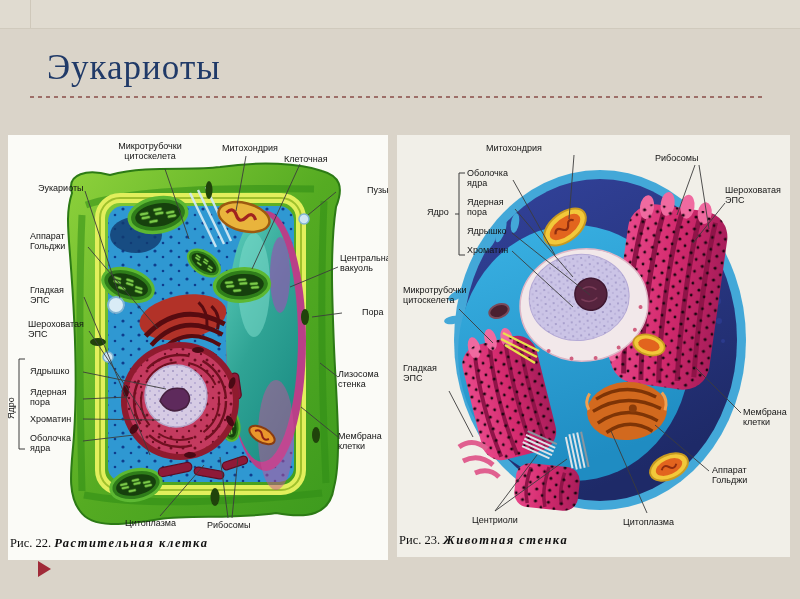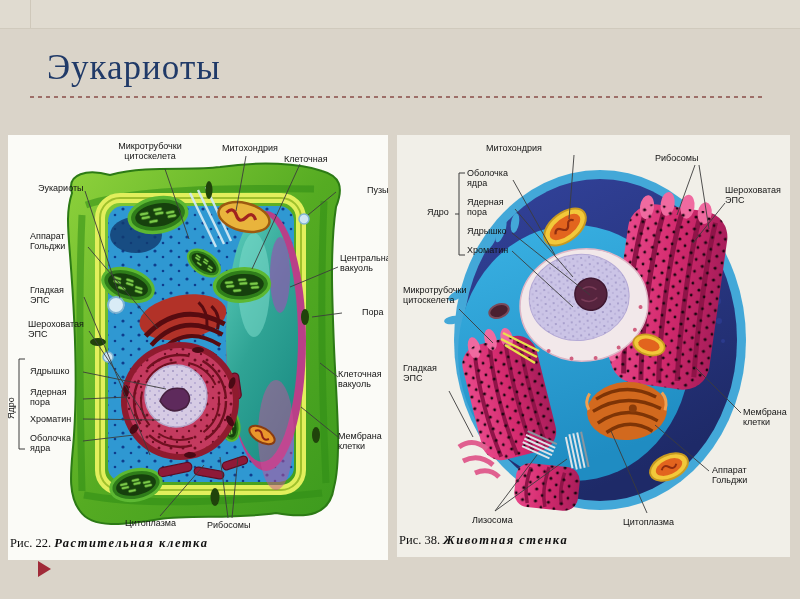--- a/index.html
+++ b/index.html
@@ -220,21 +220,21 @@
     <div class="lbl" style="left:22px;top:150px;width:50px;">Гладкая ЭПС</div>
     <div class="lbl" style="left:20px;top:184px;width:72px;">Шероховатая ЭПС</div>
     <div class="lbl" style="left:22px;top:231px;">Ядрышко</div>
     <div class="lbl" style="left:22px;top:252px;width:52px;">Ядерная пора</div>
     <div class="lbl" style="left:22px;top:279px;">Хроматин</div>
     <div class="lbl" style="left:22px;top:298px;width:56px;">Оболочка ядра</div>
     <div class="lbl rot" style="left:-14px;top:262px;width:34px;">Ядро</div>
     <div class="lbl" style="left:330px;top:50px;padding-left:29px;">Пузырек</div>
     <div class="lbl" style="left:332px;top:118px;width:64px;">Центральная вакуоль</div>
     <div class="lbl" style="left:354px;top:172px;">Пора</div>
-    <div class="lbl" style="left:330px;top:234px;width:58px;">Клеточная вакуоль</div>
+    <div class="lbl" style="left:330px;top:234px;width:58px;">Лизосома стенка</div>
     <div class="lbl" style="left:330px;top:296px;width:58px;">Мембрана клетки</div>
     <div class="lbl" style="left:117px;top:383px;">Цитоплазма</div>
     <div class="lbl" style="left:199px;top:385px;">Рибосомы</div>
 
     <div class="cap" style="left:2px;top:401px;">
       <span class="b">Рис. 22.</span>
       <span class="i">Растительная клетка</span>
     </div>
   </div>
 
@@ -417,23 +417,23 @@
     <div class="lbl" style="left:328px;top:50px;width:64px;">Шероховатая ЭПС</div>
     <div class="lbl" style="left:70px;top:33px;width:56px;">Оболочка ядра</div>
     <div class="lbl" style="left:70px;top:62px;width:52px;">Ядерная пора</div>
     <div class="lbl" style="left:70px;top:91px;">Ядрышко</div>
     <div class="lbl" style="left:70px;top:110px;">Хроматин</div>
     <div class="lbl" style="left:30px;top:72px;">Ядро</div>
     <div class="lbl" style="left:6px;top:150px;width:80px;">Микротрубочки цитоскелета</div>
     <div class="lbl" style="left:6px;top:228px;width:50px;">Гладкая ЭПС</div>
     <div class="lbl" style="left:346px;top:272px;width:60px;">Мембрана клетки</div>
     <div class="lbl" style="left:315px;top:330px;width:56px;">Аппарат Гольджи</div>
-    <div class="lbl" style="left:75px;top:380px;">Лизосома</div>
+    <div class="lbl" style="left:75px;top:380px;">Центриоли</div>
     <div class="lbl" style="left:226px;top:382px;">Цитоплазма</div>
 
     <div class="cap" style="left:2px;top:398px;">
-      <span class="b">Рис. 38.</span>
+      <span class="b">Рис. 23.</span>
       <span class="i">Животная стенка</span>
     </div>
   </div>
 
   <div class="play" title=""></div>
 </div>
 
 </body></html>

